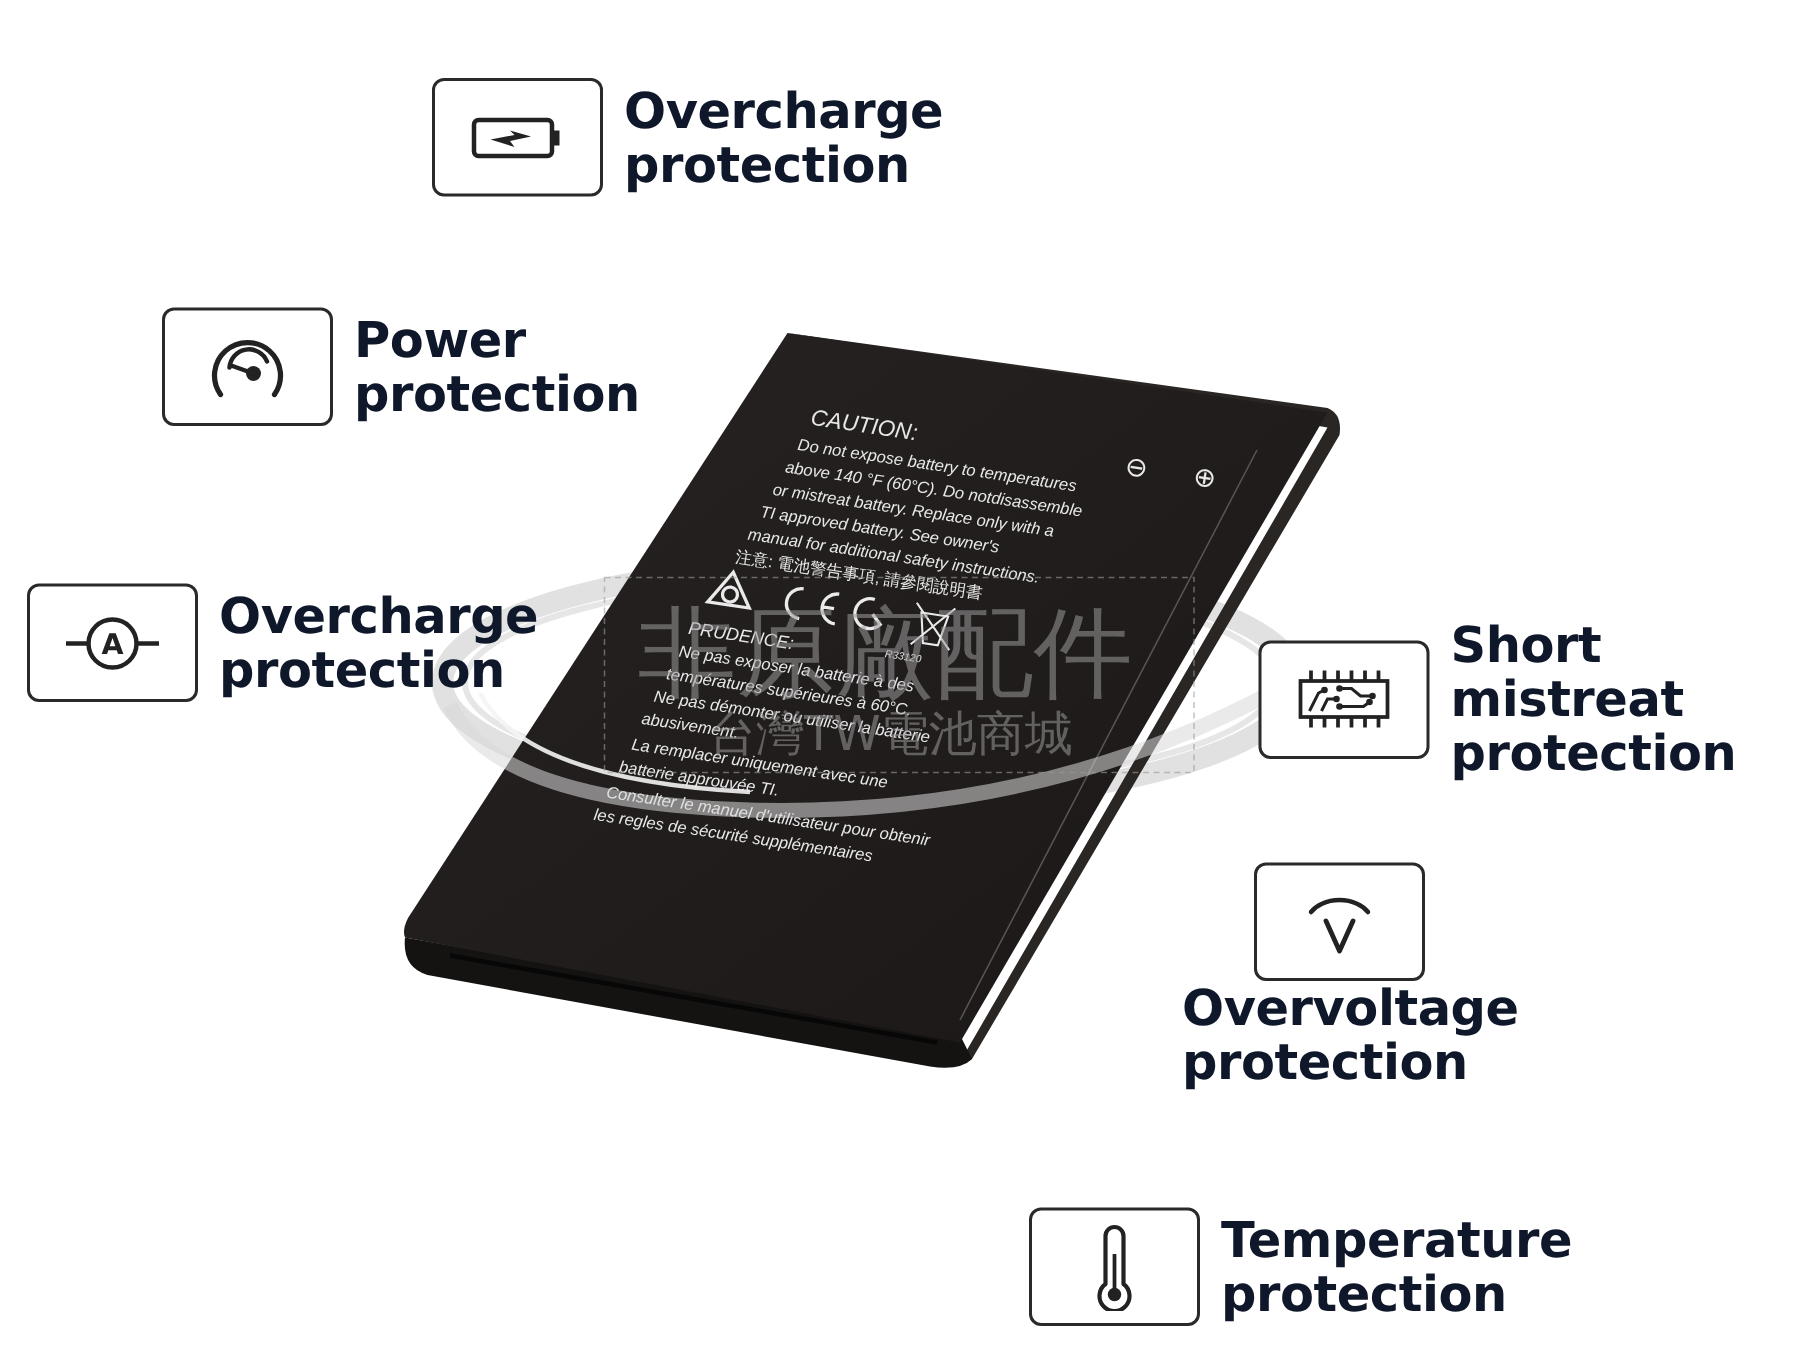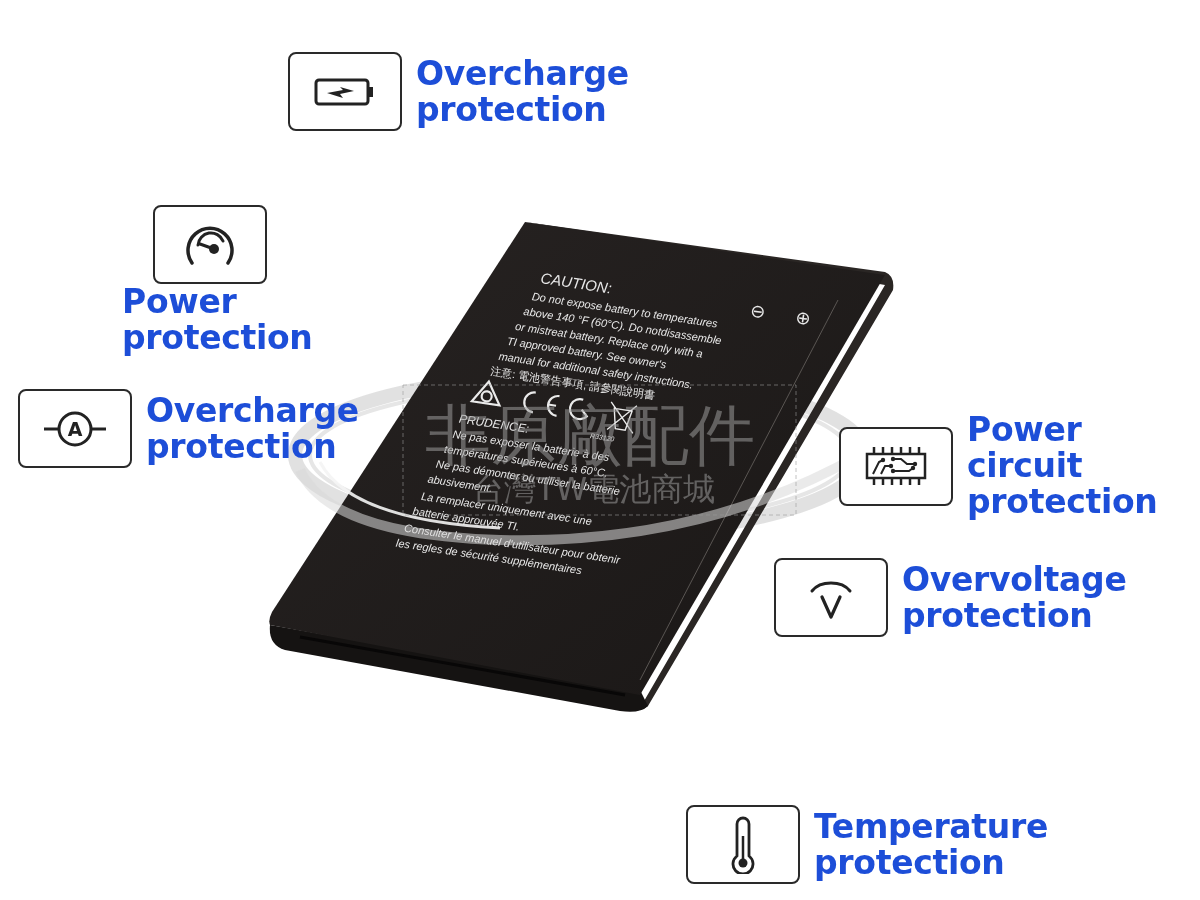--- a/index.html
+++ b/index.html
@@ -1,20 +1,20 @@
 <!DOCTYPE html>
 <html><head>
 <meta charset="utf-8">
 <style>
   html,body{margin:0;padding:0;}
   body{width:1200px;height:900px;background:#ffffff;position:relative;overflow:hidden;font-family:"DejaVu Sans","Liberation Sans",sans-serif;}
   .feature{position:absolute;display:flex;align-items:center;}
   .icon-box{width:110px;height:76px;border:2px solid #2a2a2a;border-radius:8px;background:#fff;display:flex;align-items:center;justify-content:center;box-sizing:border-box;flex-shrink:0;}
   .icon-box svg{display:block;}
-  .label{margin-left:14px;color:#1d4ed8;font-weight:bold;font-size:33px;line-height:36px;letter-spacing:-0.3px;}
+  .label{margin-left:14px;color:#0f172a;font-weight:bold;font-size:33px;line-height:36px;letter-spacing:-0.3px;}
   .label span{display:block;}
   .stage{position:absolute;left:0;top:0;width:1200px;height:900px;pointer-events:none;}
   .battery-text{font-family:"Liberation Sans",sans-serif;font-style:italic;fill:#e8e8e8;}
   .watermark{font-family:"DejaVu Sans",sans-serif;fill:#9a9a9a;opacity:0.55;}
 </style>
 </head>
 <body>
 
 <svg class="stage" width="1200" height="900" viewBox="0 0 1200 900">
   <defs>
@@ -87,21 +87,21 @@
       <rect x="55" y="13" width="5" height="10" fill="#222"></rect>
       <path d="M14,19 L30,16 L27,13 L41,17 L27,20 L30,24 Z" fill="#222"></path>
     </svg>
   </div>
   <div class="label">
     <span>Overcharge</span>
     <span>protection</span>
   </div>
 </div>
 
-<div class="feature" style="left:108px;top:205px;flex-direction:column;">
+<div class="feature" style="left:108px;top:205px;">
   <div class="icon-box" style="width:114px;height:79px;">
     <svg width="60" height="52" viewBox="0 0 60 52">
       <path d="M12,44 A22,22 0 1 1 48,44" fill="none" stroke="#222" stroke-width="3.5" stroke-linecap="round"></path>
       <path d="M18,26 A13,13 0 0 1 43,22" fill="none" stroke="#222" stroke-width="3" stroke-linecap="round"></path>
       <circle cx="34" cy="30" r="5" fill="#222"></circle>
       <path d="M20,25 L34,30" stroke="#222" stroke-width="3" stroke-linecap="round"></path>
     </svg>
   </div>
   <div class="label">
     <span>Power</span>
@@ -152,26 +152,26 @@
           <circle cx="20" cy="16" r="2.2"></circle>
           <circle cx="28" cy="22" r="2.2"></circle>
           <circle cx="30" cy="15" r="2.2"></circle>
           <circle cx="52" cy="20" r="2.2"></circle>
           <circle cx="30" cy="27" r="2.2"></circle>
           <circle cx="50" cy="24" r="2.2"></circle>
         </g>
     </svg>
   </div>
   <div class="label">
-    <span>Power circuit</span>
+    <span>Short mistreat</span>
     <span>protection</span>
   </div>
 </div>
 
-<div class="feature" style="left:774px;top:558px;">
+<div class="feature" style="left:774px;top:575px;flex-direction:column;">
   <div class="icon-box" style="width:114px;height:79px;">
     <svg width="50" height="50" viewBox="0 0 50 50">
       <path d="M6,18 A22,16 0 0 1 44,18" fill="none" stroke="#222" stroke-width="3" stroke-linecap="round"></path>
       <path d="M16,24 L25,44 L34,24" fill="none" stroke="#222" stroke-width="3.2" stroke-linecap="round" stroke-linejoin="round"></path>
     </svg>
   </div>
   <div class="label">
     <span>Overvoltage</span>
     <span>protection</span>
   </div>

